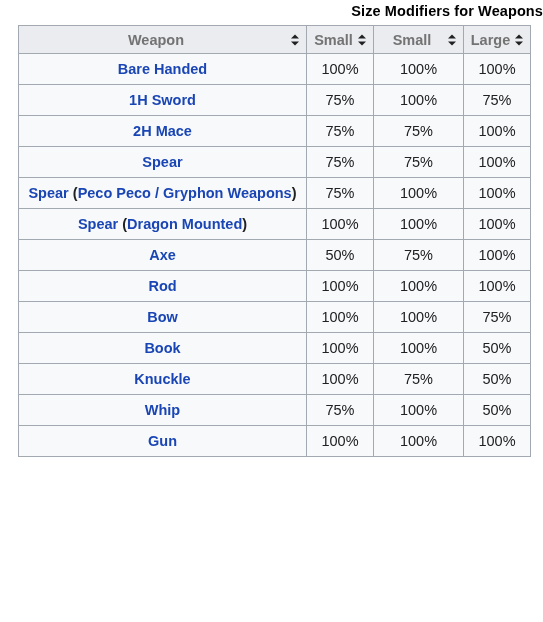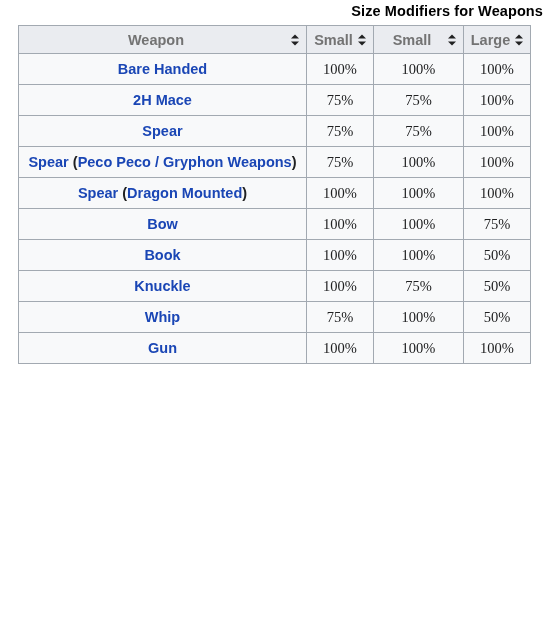--- a/index.html
+++ b/index.html
@@ -104,21 +104,21 @@
     vertical-align: middle;
     line-height: 18px;
   }
 
   td.weapon-cell {
     font-weight: bold;
   }
 
   td.value-cell {
     font-weight: normal;
-    font-family: Liberation Serif, serif;
+    font-family: Liberation Sans, sans-serif;
   }
 
   .wlink {
     color: #1a46b5;
     text-decoration: none;
   }
   .wpunct {
     color: #202122;
     font-weight: bold;
   }
@@ -159,39 +159,57 @@
           </tr>
       </thead>
       <tbody id="table-body">
           <tr>
             <td class="weapon-cell"><span class="wlink">Bare Handed</span></td>
             <td class="value-cell">100%</td>
             <td class="value-cell">100%</td>
             <td class="value-cell">100%</td>
           </tr>
           <tr>
+            <td class="weapon-cell"><span class="wlink">1H Sword</span></td>
+            <td class="value-cell">75%</td>
+            <td class="value-cell">100%</td>
+            <td class="value-cell">75%</td>
+          </tr>
+          <tr>
             <td class="weapon-cell"><span class="wlink">2H Mace</span></td>
             <td class="value-cell">75%</td>
             <td class="value-cell">75%</td>
             <td class="value-cell">100%</td>
           </tr>
           <tr>
             <td class="weapon-cell"><span class="wlink">Spear</span></td>
             <td class="value-cell">75%</td>
             <td class="value-cell">75%</td>
             <td class="value-cell">100%</td>
           </tr>
           <tr>
             <td class="weapon-cell"><span class="wlink">Spear</span><span class="wpunct"> (</span><span class="wlink">Peco Peco / Gryphon Weapons</span><span class="wpunct">)</span></td>
             <td class="value-cell">75%</td>
             <td class="value-cell">100%</td>
             <td class="value-cell">100%</td>
           </tr>
           <tr>
             <td class="weapon-cell"><span class="wlink">Spear</span><span class="wpunct"> (</span><span class="wlink">Dragon Mounted</span><span class="wpunct">)</span></td>
+            <td class="value-cell">100%</td>
+            <td class="value-cell">100%</td>
+            <td class="value-cell">100%</td>
+          </tr>
+          <tr>
+            <td class="weapon-cell"><span class="wlink">Axe</span></td>
+            <td class="value-cell">50%</td>
+            <td class="value-cell">75%</td>
+            <td class="value-cell">100%</td>
+          </tr>
+          <tr>
+            <td class="weapon-cell"><span class="wlink">Rod</span></td>
             <td class="value-cell">100%</td>
             <td class="value-cell">100%</td>
             <td class="value-cell">100%</td>
           </tr>
           <tr>
             <td class="weapon-cell"><span class="wlink">Bow</span></td>
             <td class="value-cell">100%</td>
             <td class="value-cell">100%</td>
             <td class="value-cell">75%</td>
           </tr>

